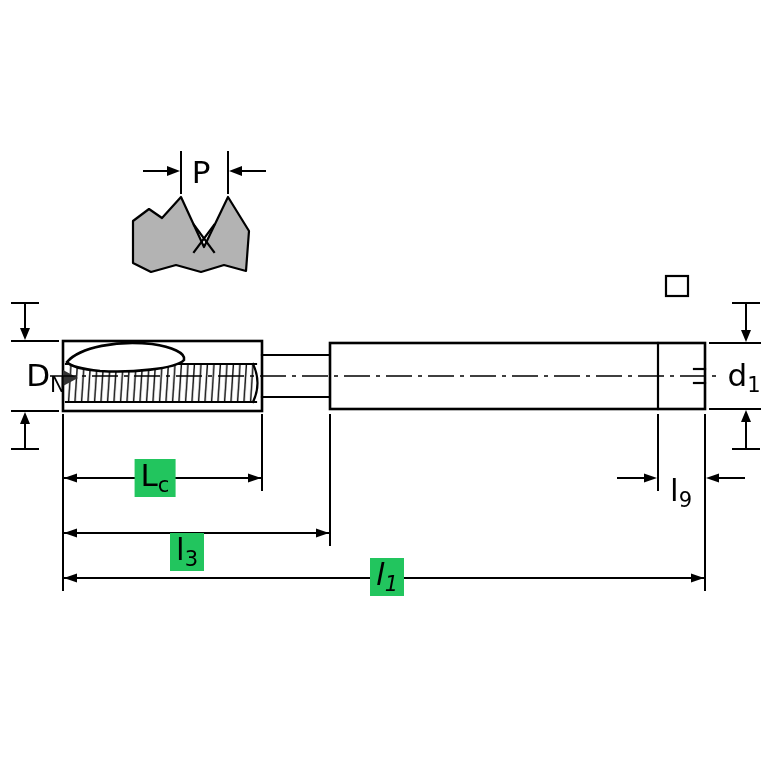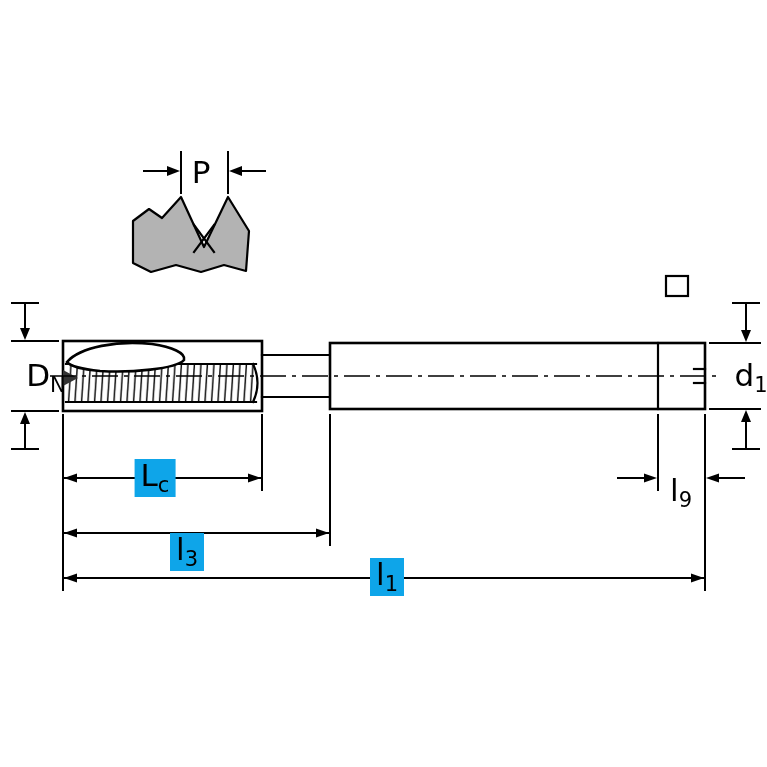--- a/index.html
+++ b/index.html
@@ -27,21 +27,21 @@
     color: #000000;
     white-space: nowrap;
     line-height: 1;
   }
   .label sub {
     font-size: 21px;
     vertical-align: -6px;
     line-height: 1;
   }
   .label.bg {
-    background: #0ea5e9;
+    background: #22c55e;
     padding: 1px 6px;
   }
   
   .outline   { stroke: #000; stroke-width: 2.6; fill: #ffffff; }
   .ln        { stroke: #000; stroke-width: 2.2; fill: none; stroke-linecap: square; }
   .dim       { stroke: #000; stroke-width: 2;   fill: none; stroke-linecap: square; }
   .arrowhead { fill: #000; stroke: none; }
   .center    { stroke: #000; stroke-width: 1.6; fill: none; stroke-dasharray: 26 6 4 6; }
 </style>
 </head>
@@ -149,33 +149,33 @@
   </svg>
 
   <div class="label" style="left:201px; top:172px;">
     <span>P</span>
   </div>
 
   <div class="label" style="left:46px; top:378px;">
     <span>D</span><sub>N</sub>
   </div>
 
-  <div class="label" style="left:744px; top:378px;margin-left:7px;">
+  <div class="label" style="left:744px; top:378px;">
     <span>d</span><sub>1</sub>
   </div>
 
   <div class="label bg" style="left:155px; top:478px;">
     <span>L</span><sub>c</sub>
   </div>
 
   <div class="label bg" style="left:187px; top:504px;margin-top:48px;">
     <span>l</span><sub>3</sub>
   </div>
 
-  <div class="label bg" style="left:387px; top:577px;">
+  <div class="label bg" style="left:387px; top:577px;font-style:italic;">
     <span>l</span><sub>1</sub>
   </div>
 
   <div class="label" style="left:681px; top:493px;">
     <span>l</span><sub>9</sub>
   </div>
 
 </div>
 
 </body></html>

